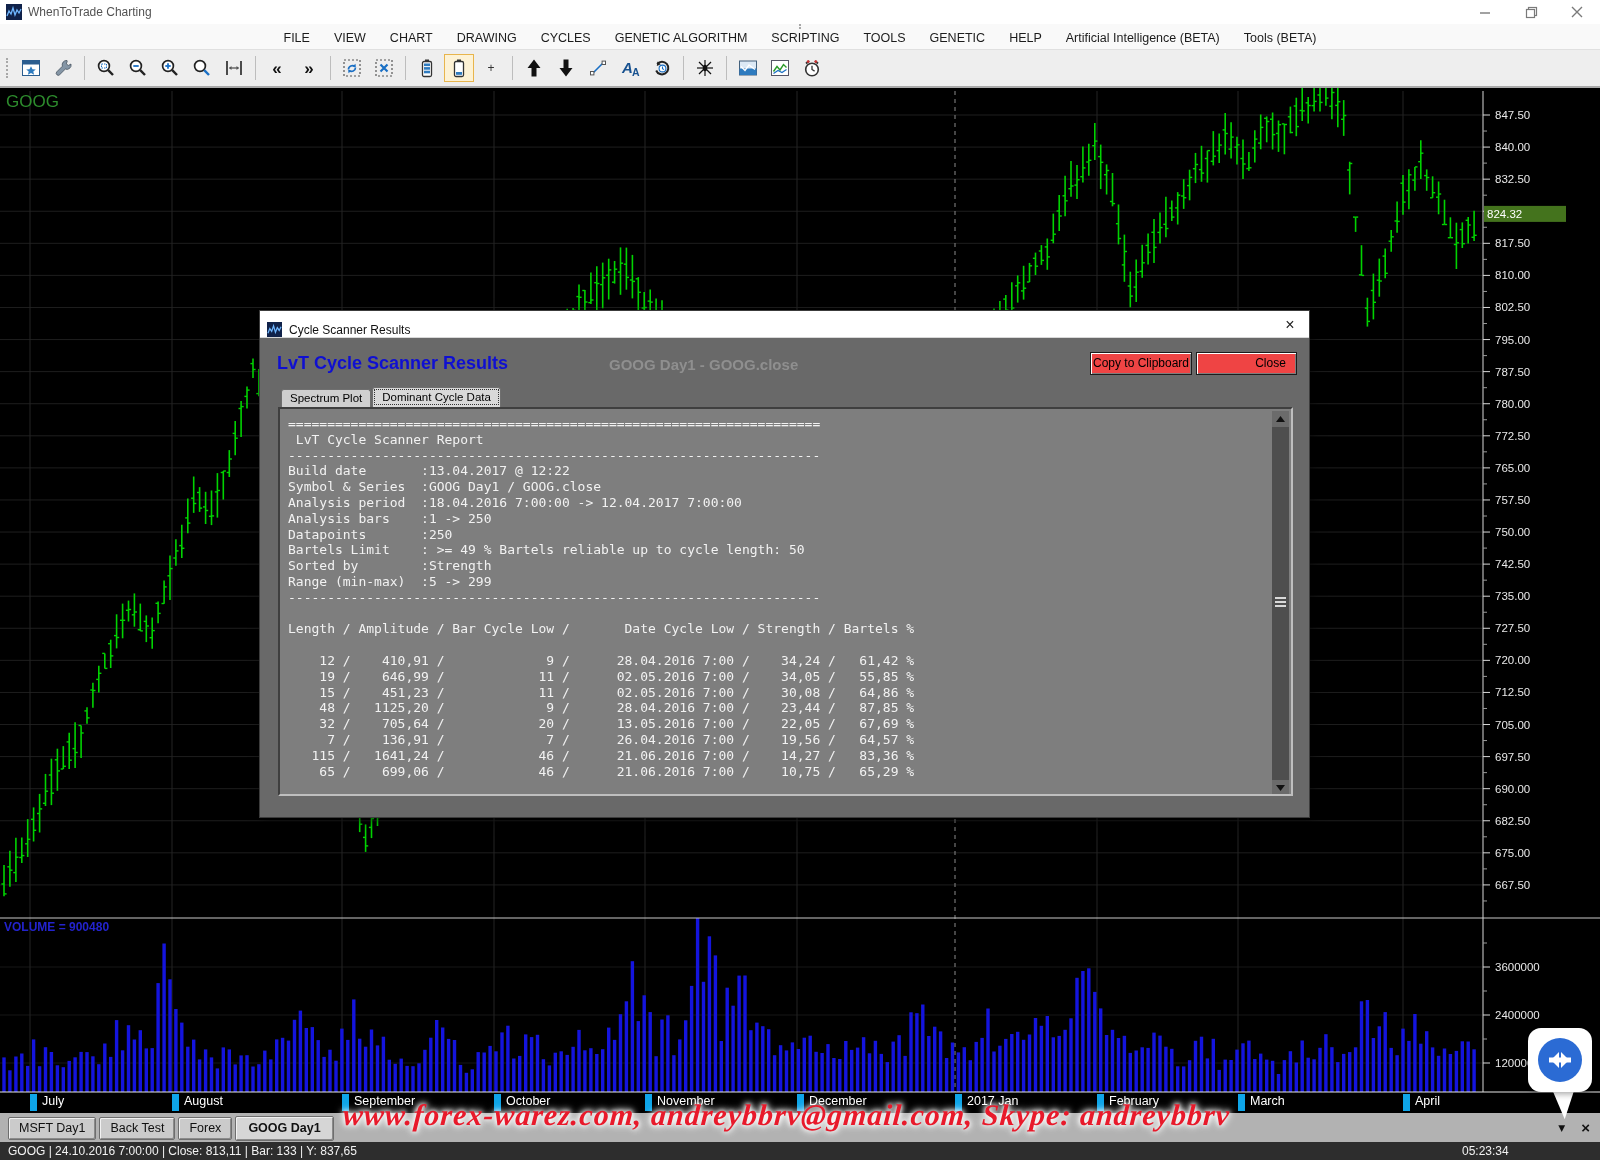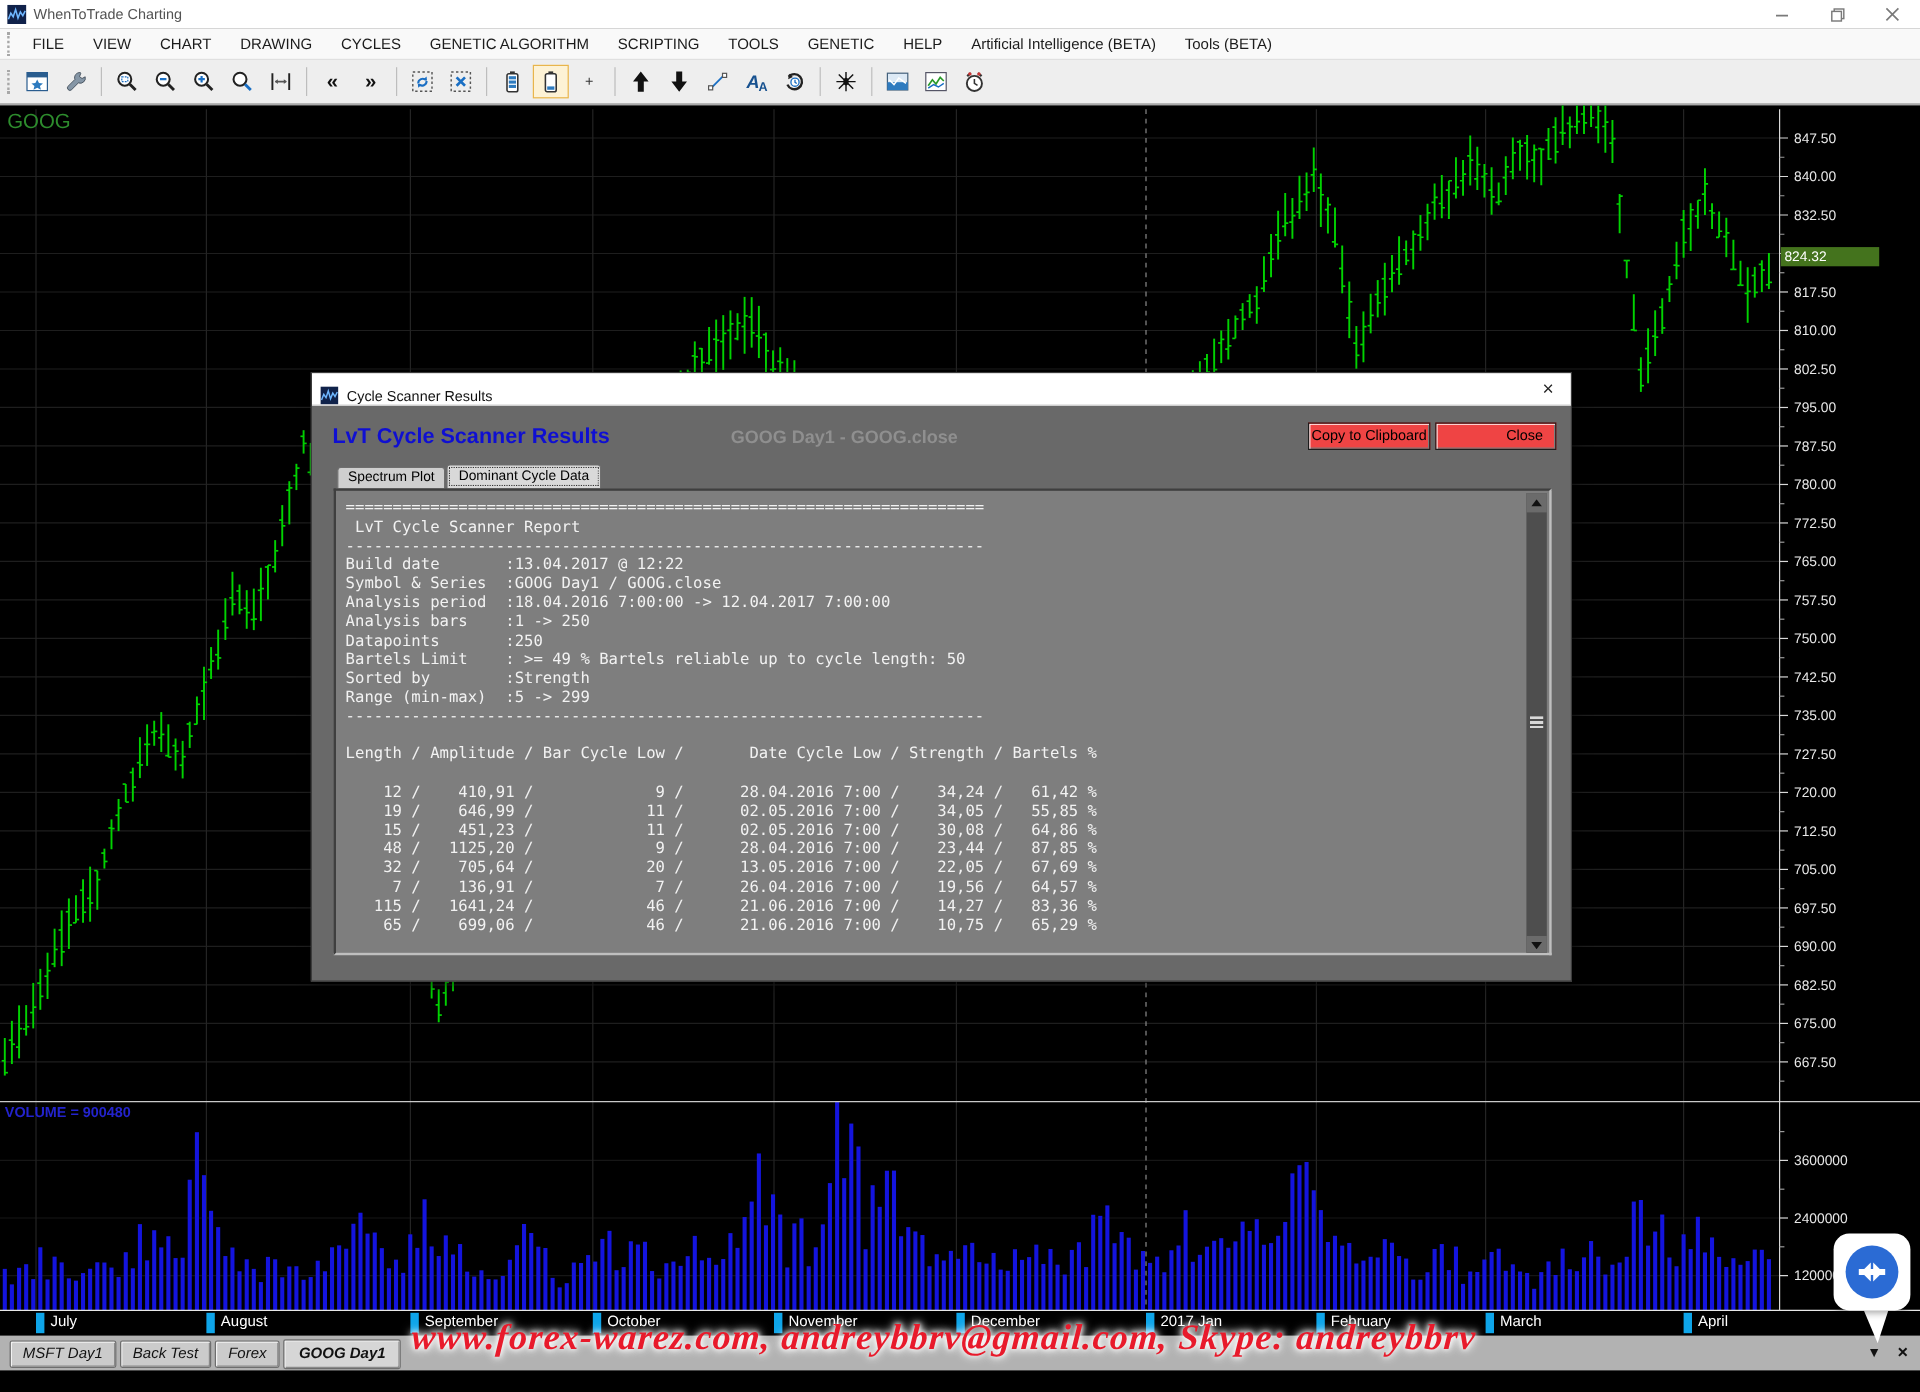--- a/index.html
+++ b/index.html
@@ -8,21 +8,21 @@
   #app { position:relative; width:1600px; height:1140px; background:#000; }
 
   
   .titlebar { position:absolute; top:0; left:0; width:1600px; height:24px; background:#fff;
     display:flex; align-items:center; padding-left:6px; }
   .titlebar .app-icon { width:16px; height:16px; margin-right:6px; }
   .titlebar .title-text { font-size:12px; color:#535353; }
   .win-controls { position:absolute; right:0; top:0; height:24px; display:flex; }
   .win-btn { width:46px; height:24px; display:flex; align-items:center; justify-content:center; }
   .menubar { position:absolute; top:24px; left:0; width:1600px; height:26px; background:#f9f9f9;
-    border-bottom:1px solid #e0e0e0; display:flex; align-items:center; }
+    border-bottom:1px solid #e0e0e0; display:flex; align-items:center;flex-direction:column; }
   .grip { width:5px; height:20px; margin:0 4px 0 6px; border-left:2px dotted #a8a8a8; }
   .menu-item { font-size:12.5px; color:#1c1c1c; padding:4px 12px; white-space:nowrap; }
   .toolbar { position:absolute; top:50px; left:0; width:1600px; height:38px; background:#eeeeee;
     border-bottom:2px solid #a9a9a9; display:flex; align-items:center; }
   .tool-btn { width:30px; height:28px; display:flex; align-items:center; justify-content:center;
     border:1px solid transparent; margin:0 1px; background:transparent; }
   .tool-btn.selected { border:1px solid #e8b54c; background:#fdf2d5; }
   .tool-sep { width:1px; height:24px; background:#bdbdbd; margin:0 5px; }
 
   
@@ -32,21 +32,21 @@
   .volume-label { position:absolute; top:832px; left:4px; font-size:12px; font-weight:bold; color:#2323cd; z-index:3; }
 
   .month-ribbon { position:absolute; top:1093px; left:0; width:1600px; height:20px; background:#000; }
   .month-label { position:absolute; top:1px; height:17px; border-left:7px solid #0ea5e9;
     padding-left:5px; color:#fff; font-size:12.5px; white-space:nowrap; }
 
   
   .tabstrip { position:absolute; top:1113px; left:0; width:1600px; height:29px; background:#b2b2b2; }
   .chart-tab { position:relative; display:inline-block; margin:3px 1px 0 2px; padding:3px 10px 4px;
     font-size:12.5px; color:#111; background:#cbcbcb; border:1px solid #6e6e6e;
-    box-shadow:inset 1px 1px 0 #f2f2f2, inset -1px -1px 0 #8a8a8a; border-radius:2px;font-style:italic; }
+    box-shadow:inset 1px 1px 0 #f2f2f2, inset -1px -1px 0 #8a8a8a; border-radius:2px; }
   .chart-tab.active { font-weight:bold; background:#d6d6d6; padding:4px 12px 5px; }
   .strip-controls { position:absolute; right:10px; top:6px; display:flex; gap:16px; align-items:center; }
   .strip-controls span { color:#111; }
   .watermark { position:absolute; left:343px; top:1098px; width:830px; z-index:20;
     font-family:"Liberation Serif", serif; font-style:italic; font-weight:bold;
     font-size:30px; letter-spacing:1px; color:#e81a2b; white-space:nowrap;
     text-shadow:0 0 4px #fff, 0 0 7px #fff, 0 0 10px #fff; transform:skewX(-4deg); }
   .statusbar { position:absolute; top:1142px; left:0; width:1600px; height:18px; background:#2d2d2d;
     color:#f2f2f2; font-size:12px; }
   .statusbar .status-left { position:absolute; left:8px; top:2px; }
@@ -1460,20 +1460,24 @@
 
   <div class="tabstrip">
     <div id="bottom-tabs" style="display:inline-block; padding-left:6px;"><span class="chart-tab">MSFT Day1</span><span class="chart-tab">Back Test</span><span class="chart-tab">Forex</span><span class="chart-tab active">GOOG Day1</span></div>
     <div class="strip-controls">
       <span style="font-size:9px; font-family:'DejaVu Sans',sans-serif;">▼</span>
       <span style="font-size:15px; font-weight:bold;">×</span>
     </div>
   </div>
   <div class="watermark">www.forex-warez.com, andreybbrv@gmail.com, Skype: andreybbrv</div>
 
+  <div class="statusbar">
+    <span class="status-left">GOOG | 24.10.2016 7:00:00 | Close: 813,11 | Bar: 133 | Y: 837,65</span>
+    <span class="status-time">05:23:34</span>
+  </div>
 
   <div class="dialog">
     <div class="dialog-titlebar">
       <svg class="app-icon" viewBox="0 0 16 16">
           <rect x="0" y="0" width="16" height="16" fill="#10224a"></rect>
           <polyline points="1,12 3,7 5,10 7,4 9,11 11,6 13,9 15,5" stroke="#6fb7ff" stroke-width="1.3" fill="none"></polyline>
         </svg>
       <span class="dialog-title-text">Cycle Scanner Results</span>
       <div class="dialog-close">×</div>
     </div>

